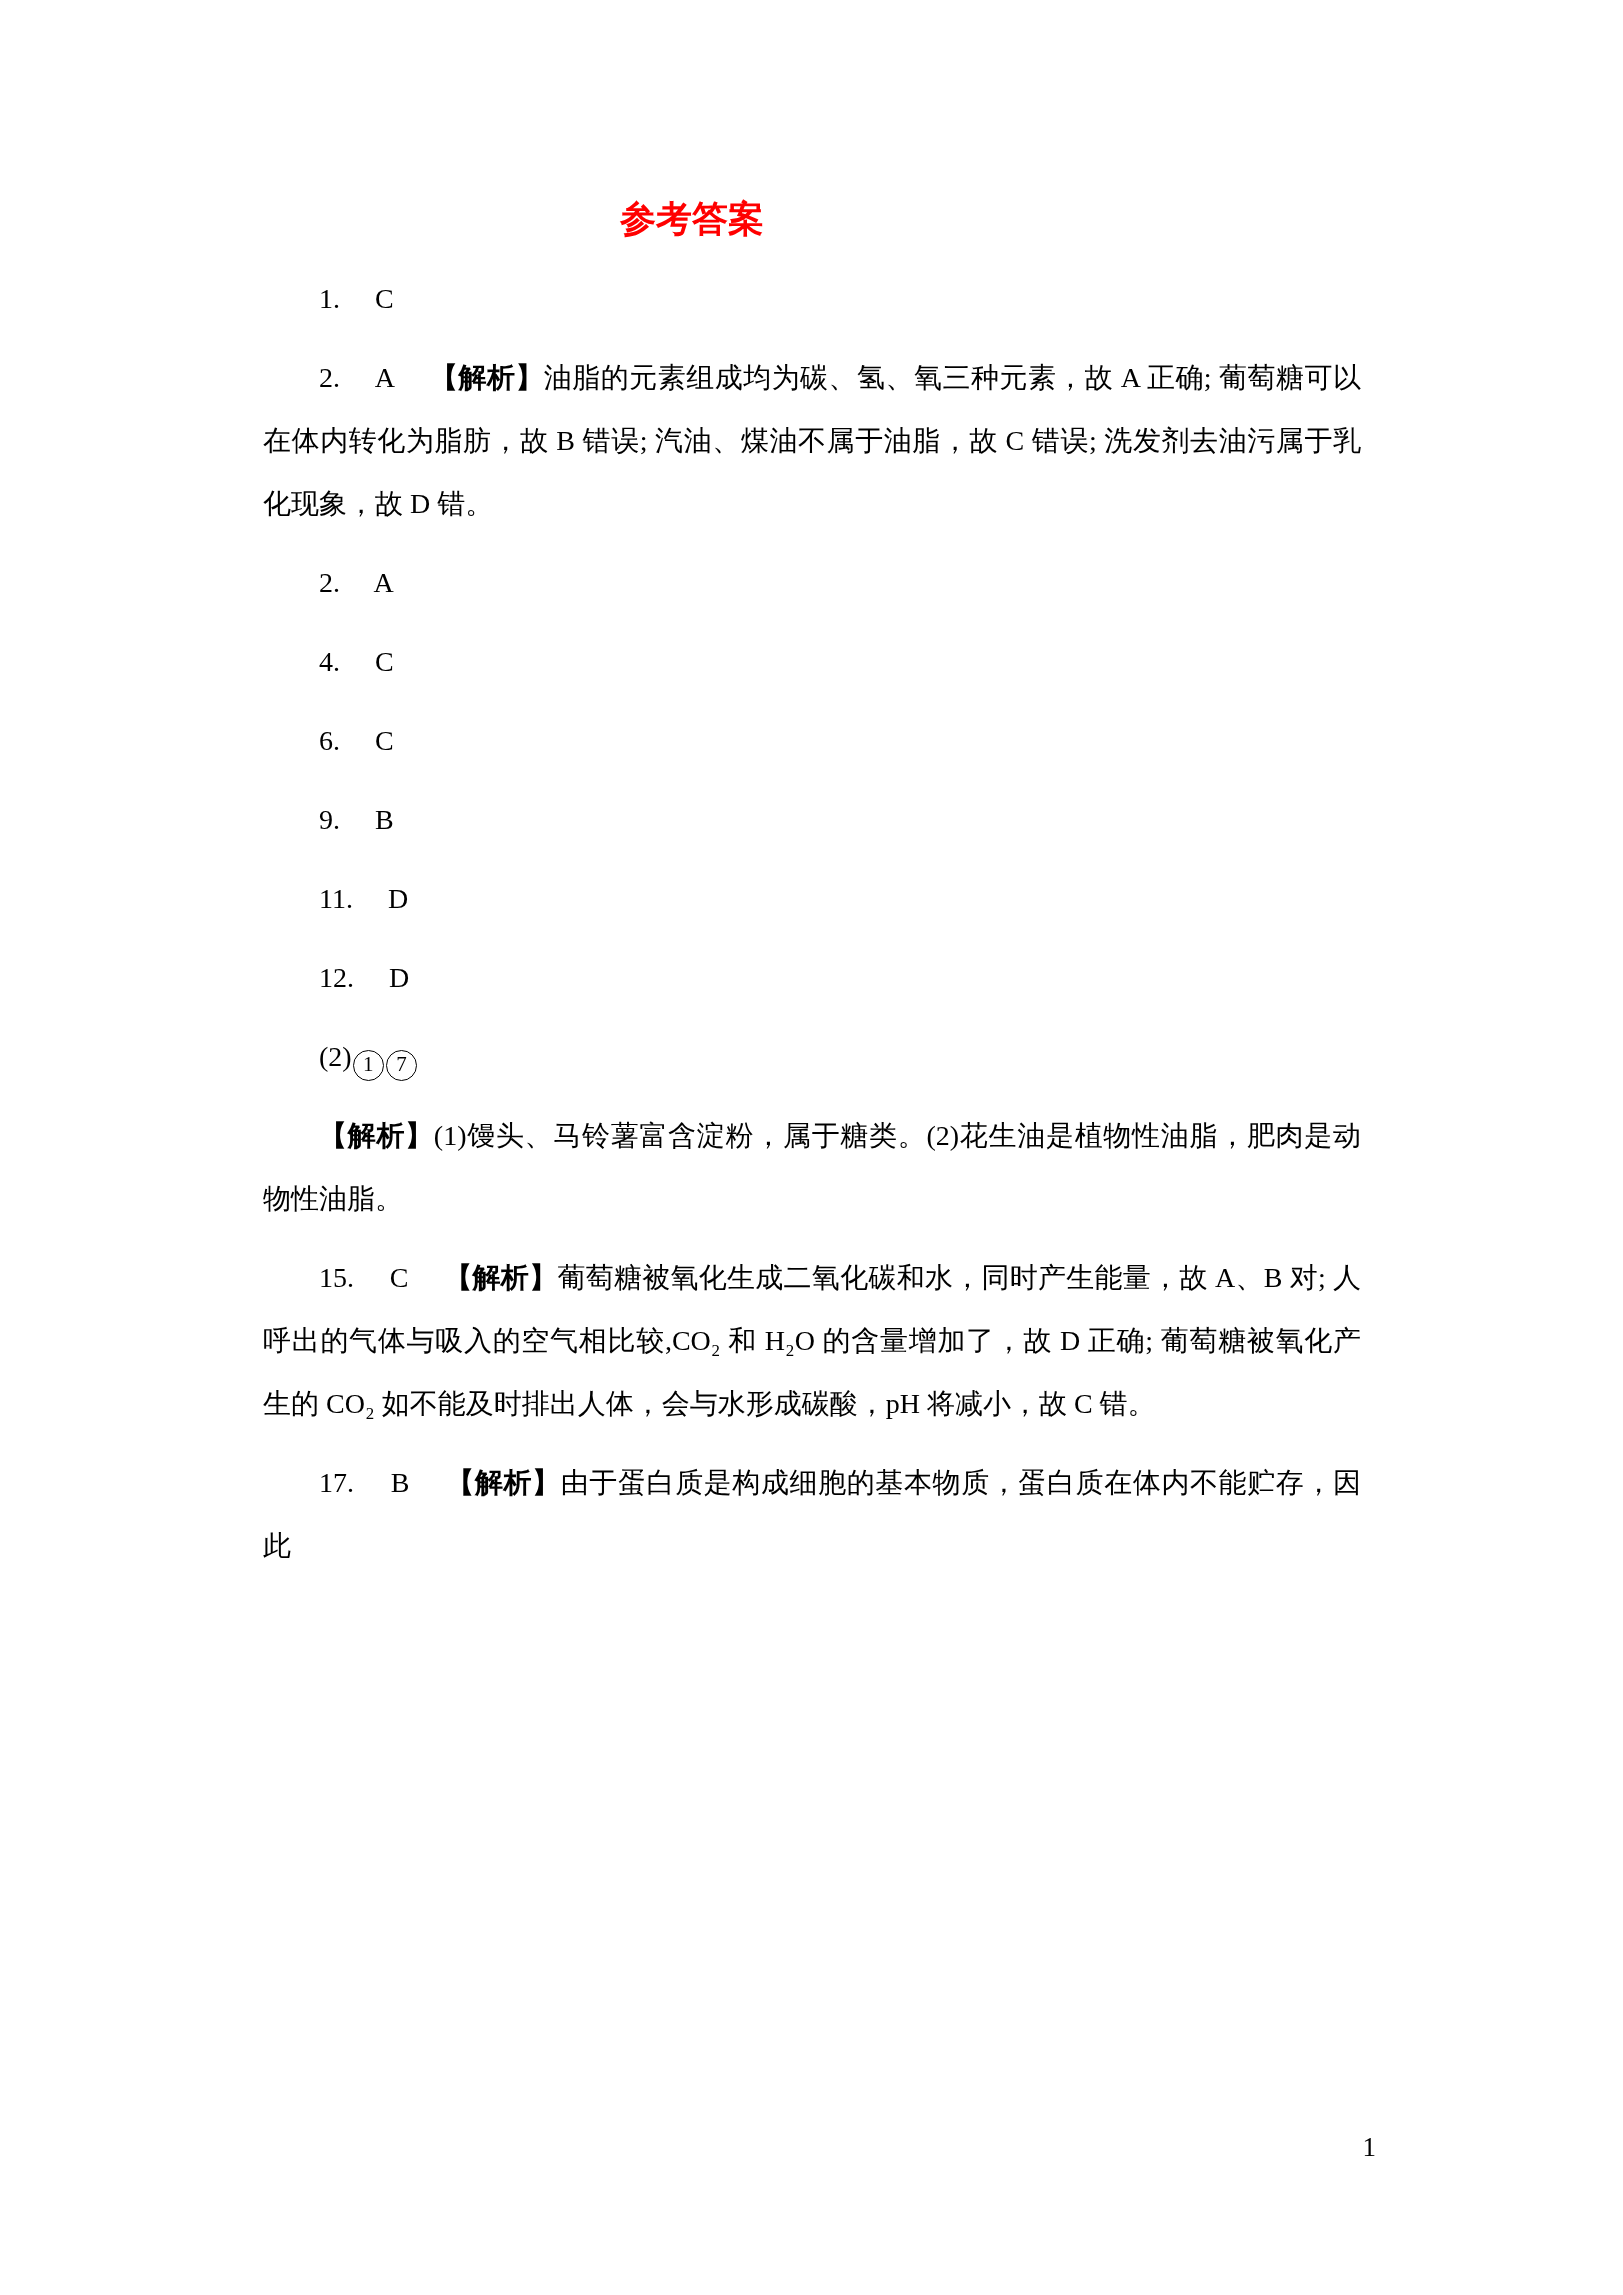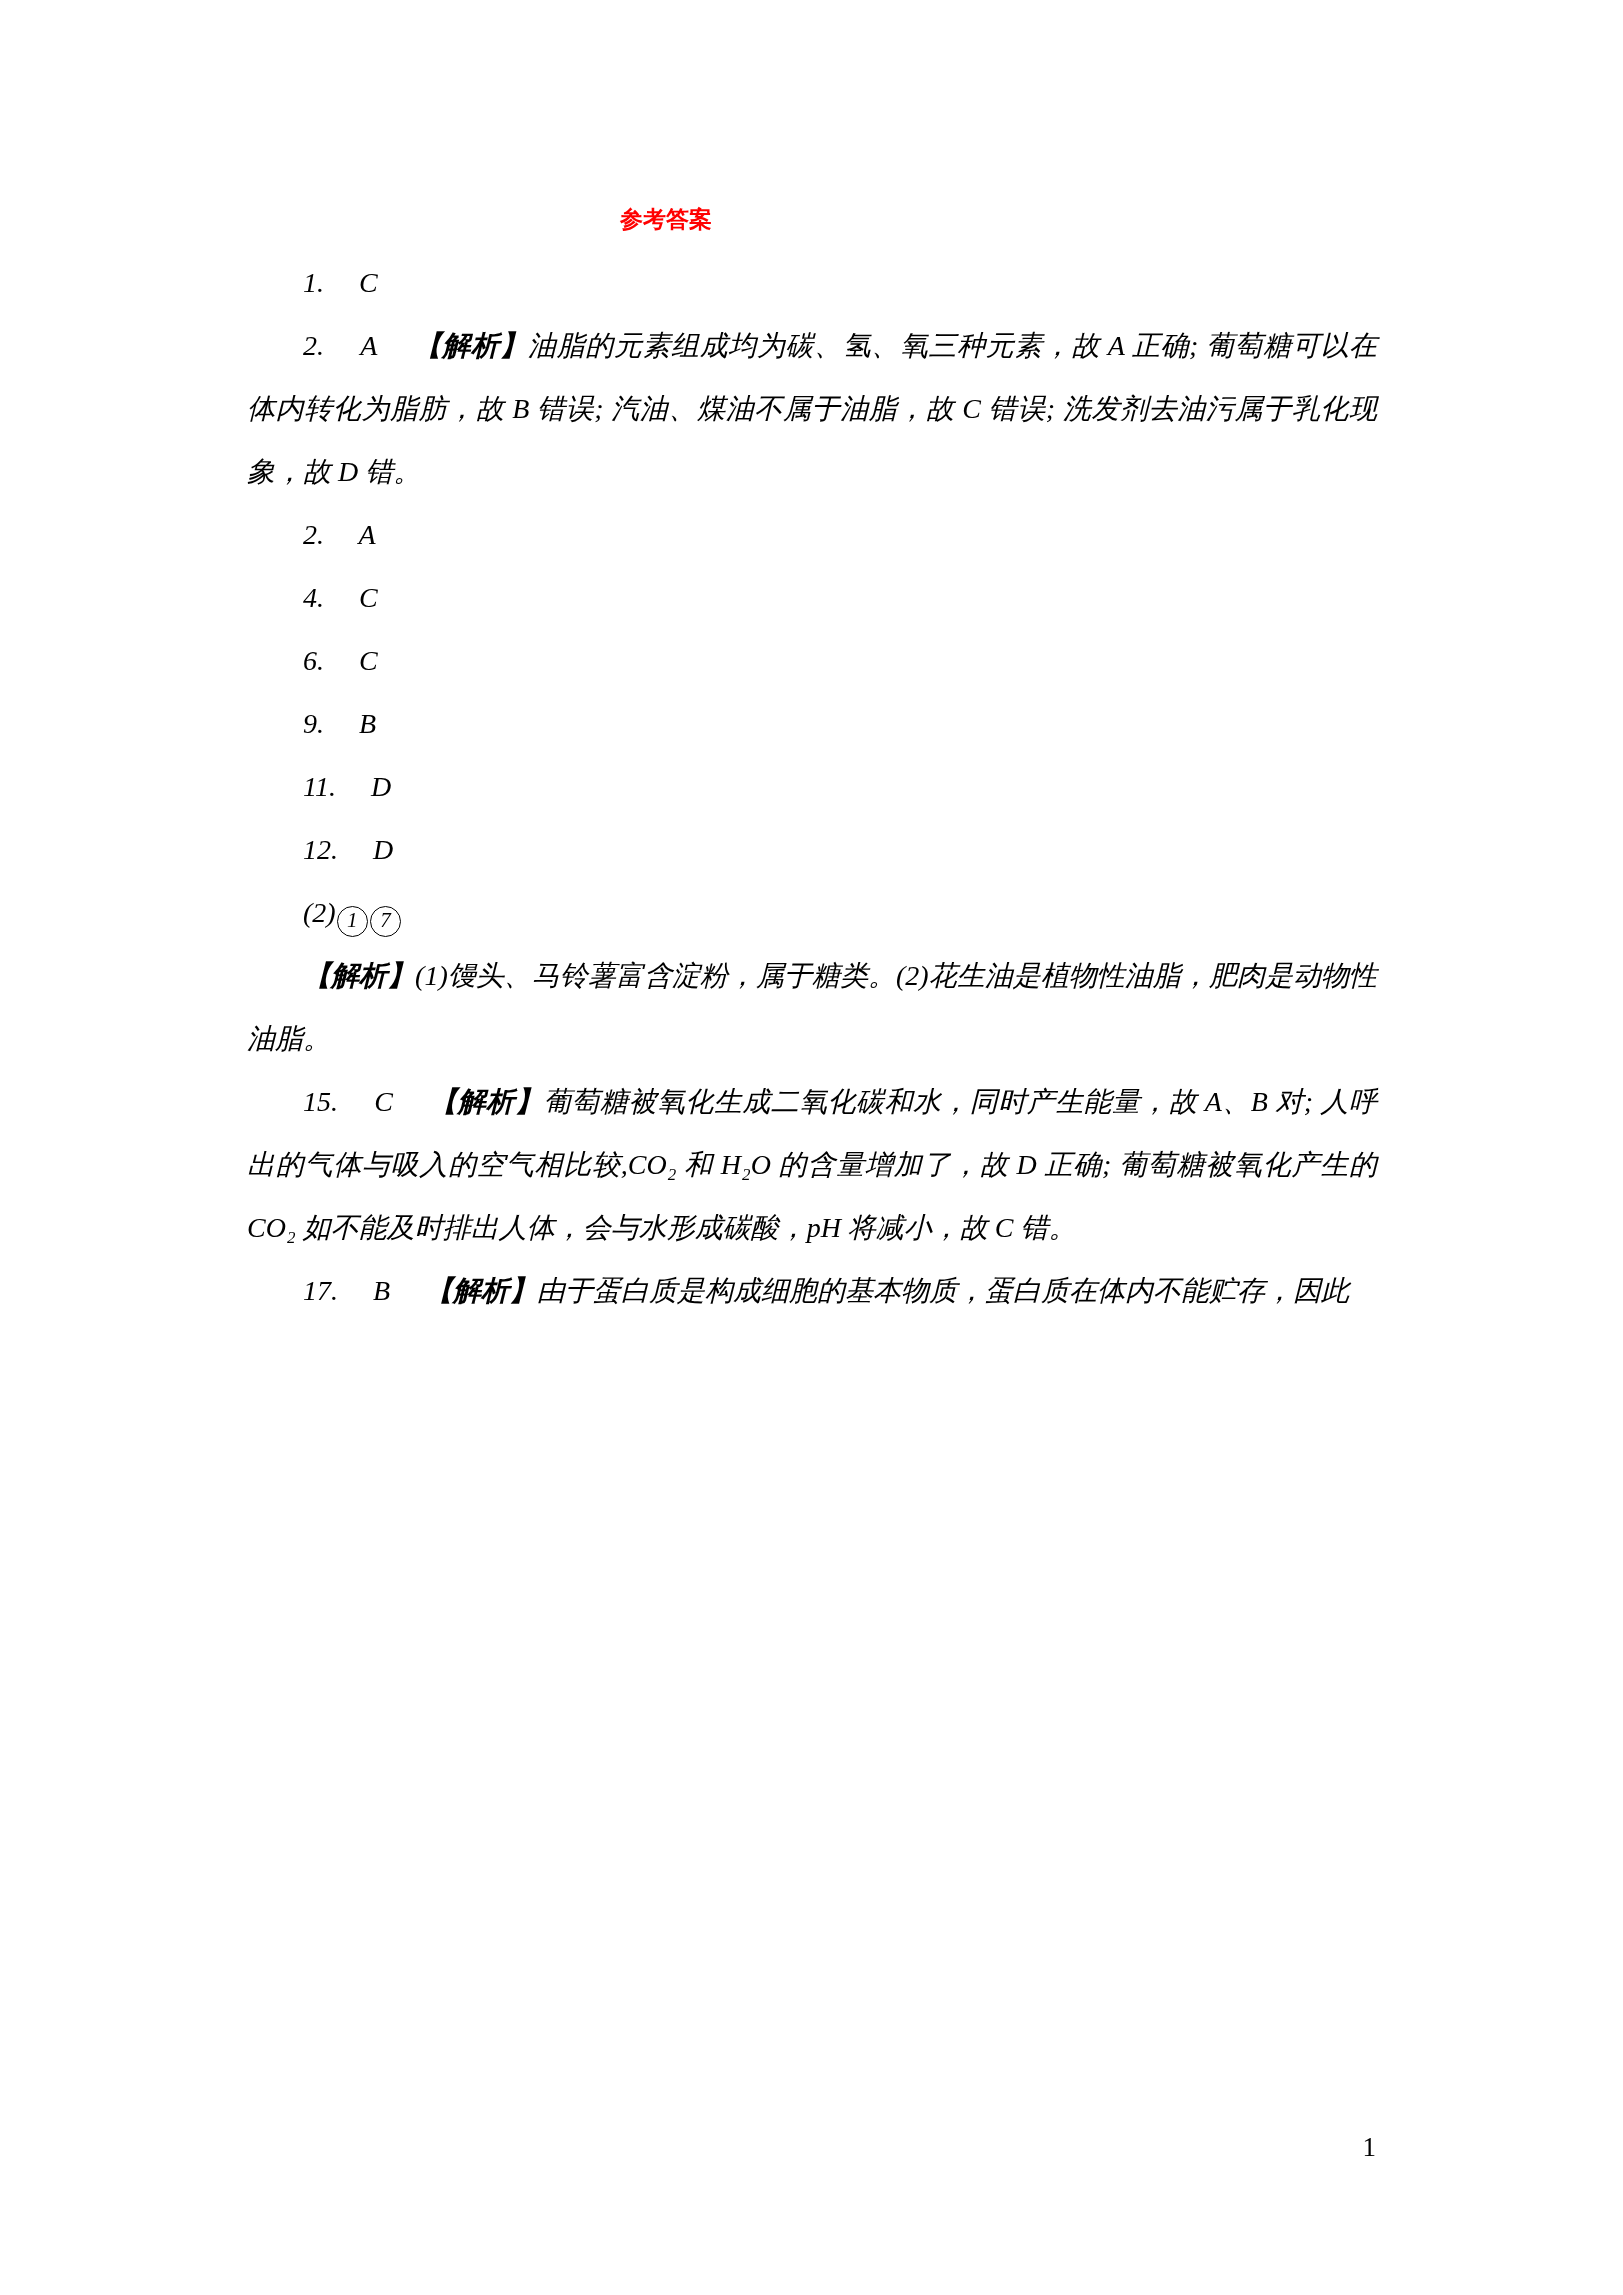--- a/index.html
+++ b/index.html
@@ -8,35 +8,34 @@
     width:1623px;
     height:2295px;
     background:#ffffff;
     overflow:hidden;
     font-family:"Liberation Serif","DejaVu Serif",serif;
     color:#000000;
     font-size:28px;
   }
   .content{padding:188px 246px 0 247px;}
   .doc-title{
-    font-size:23px;
+    font-size:36px;
     font-weight:bold;
     color:#ff0000;
     line-height:63px;
     padding-left:373px;
     white-space:pre;
   }
   .para{
-    margin:0;
+    margin:16px;
     line-height:63px;
     text-align:justify;
     text-indent:56px;
     white-space:pre-wrap;
     word-break:normal;
-    font-style:italic;
   }
   .seg-bold{font-weight:bold;}
   .circ{
     display:inline-block;
     box-sizing:border-box;
     width:31px;height:31px;
     border:1.7px solid #000;
     border-radius:50%;
     font-size:21px;
     line-height:27px;

